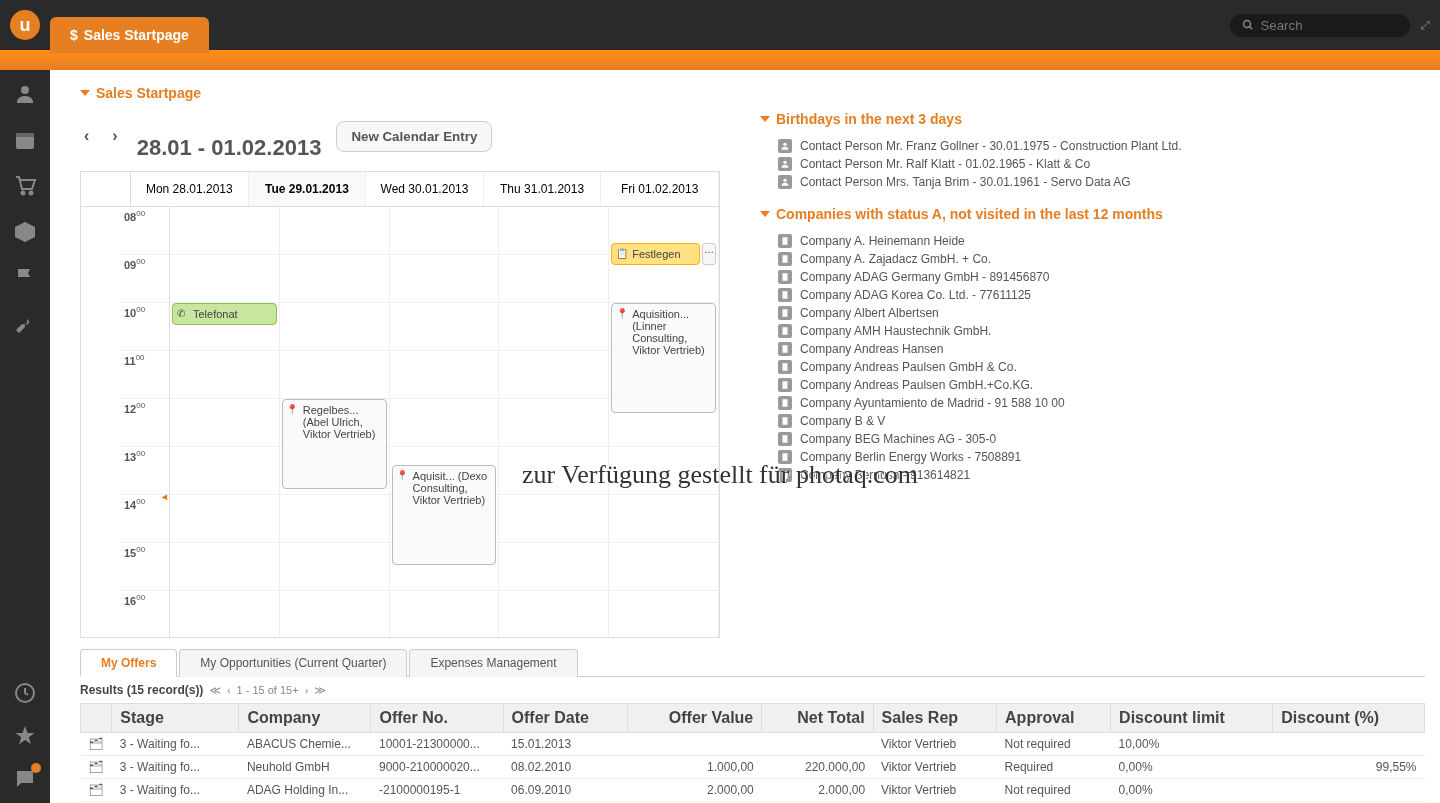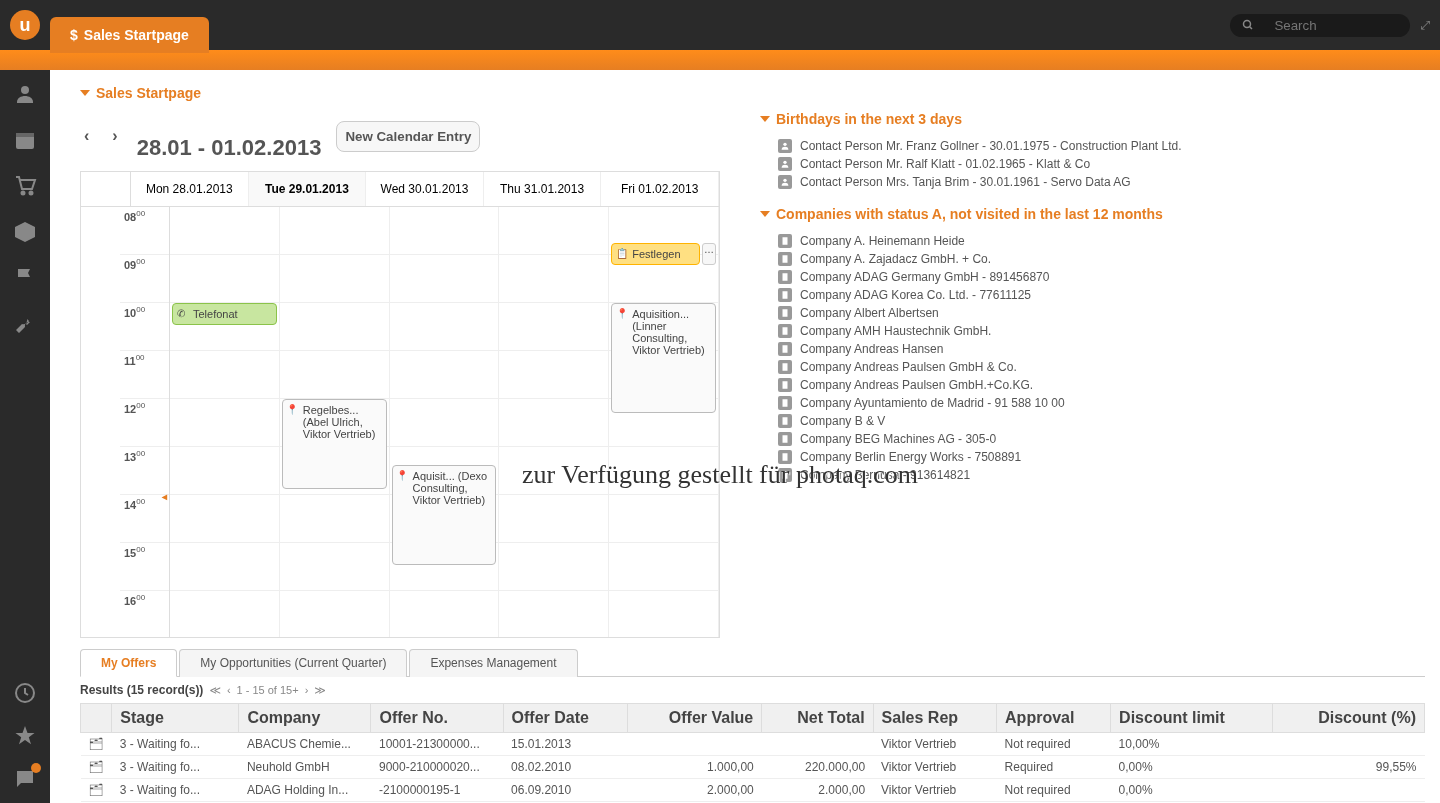--- a/index.html
+++ b/index.html
@@ -1,35 +1,35 @@
 <!DOCTYPE html>
 <html><head>
 <meta charset="utf-8">
 <style>
 * { box-sizing: border-box; margin: 0; padding: 0; }
 body { font-family: Arial, sans-serif; font-size: 12px; background: #fff; color: #444; width: 1440px; height: 803px; overflow: hidden; position: relative; }
 .topbar { height: 50px; background: #2a2a2a; display: flex; align-items: center; padding: 0 10px; position: relative; }
 .logo { width: 30px; height: 30px; background: #e67e22; border-radius: 50%; color: #fff; font-weight: bold; font-size: 18px; display: flex; align-items: center; justify-content: center; margin-right: 10px; }
 .tab-active { background: #e67e22; color: #fff; padding: 10px 20px; border-radius: 6px 6px 0 0; font-size: 14px; font-weight: bold; display: flex; align-items: center; gap: 6px; position: relative; top: 10px; }
-.search-box { margin-left: auto; background: #1a1a1a; border-radius: 12px; padding: 4px 12px; color: #888; display: flex; align-items: center; gap: 20px; width: 180px; }
+.search-box { margin-left: auto; background: #1a1a1a; border-radius: 12px; padding: 4px 12px; color: #888; display: flex; align-items: center; gap: 6px; width: 180px; }
 .orange-bar { height: 20px; background: linear-gradient(#ff8c1a, #e67e22); }
 .main-wrap { display: flex; height: calc(100% - 70px); }
 .sidebar { width: 50px; background: #2a2a2a; display: flex; flex-direction: column; align-items: center; padding-top: 10px; gap: 18px; position: relative; }
 .sidebar .sicon { width: 28px; height: 28px; color: #888; display: flex; align-items: center; justify-content: center; cursor: pointer; }
 .sidebar-bottom { position: absolute; bottom: 10px; display: flex; flex-direction: column; align-items: center; gap: 15px; }
 .content { flex: 1; padding: 15px 15px 0 30px; overflow: hidden; position: relative; }
 .section-title { color: #e67e22; font-weight: bold; font-size: 14px; display: flex; align-items: center; gap: 6px; margin-bottom: 10px; }
 .chev { display:inline-block; width:0; height:0; border-left:5px solid transparent; border-right:5px solid transparent; border-top:6px solid #e67e22; }
 .two-col { display: flex; gap: 40px; }
 .left-col { width: 640px; }
 .right-col { flex: 1; }
 .cal-header { display: flex; align-items: center; gap: 15px; margin-bottom: 10px; }
 .navbtn { font-size: 16px; font-weight: bold; color: #555; cursor: pointer; padding: 0 4px; }
 .date-range { font-size: 22px; font-weight: bold; color: #555; margin-top: 24px; }
-.new-entry-btn { border: 1px solid #ccc; background: #f7f7f7; padding: 7px 8px; border-radius: 8px; cursor: pointer; color: #555; font-weight: bold; }
+.new-entry-btn { border: 1px solid #ccc; background: #f7f7f7; padding: 7px 14px; border-radius: 8px; cursor: pointer; color: #555; font-weight: bold; }
 .calendar { border: 1px solid #ddd; background: #fff; position: relative; }
 .cal-days { display: flex; border-bottom: 1px solid #ddd; }
 .cal-time-gutter-h { width: 50px; border-right: 1px solid #ddd; }
 .cal-day-h { flex: 1; text-align: center; padding: 10px 4px; border-right: 1px solid #eee; font-size: 12px; color: #000000; }
 .cal-day-h.today { font-weight: bold; background: #f9f9f9; }
 .cal-body { display: flex; height: 430px; overflow: hidden; position: relative; margin-left: 39px; }
 .cal-times { width: 50px; border-right: 1px solid #ddd; }
 .cal-time-row { height: 48px; border-bottom: 1px solid #eee; font-size: 11px; color: #555; padding: 2px 4px; font-weight: bold; }
 .cal-time-row sup { font-size: 8px; font-weight: normal; }
 .cal-cols { flex: 1; display: flex; position: relative; }
@@ -422,21 +422,21 @@
         <th style="width:20px;"></th>
         <th>Stage</th>
         <th>Company</th>
         <th>Offer No.</th>
         <th>Offer Date</th>
         <th style="text-align:right;">Offer Value</th>
         <th style="text-align:right;">Net Total</th>
         <th>Sales Rep</th>
         <th>Approval</th>
         <th>Discount limit</th>
-        <th style="text-align:right;">Discount (%)</th>
+        <th style="text-align:left;">Discount (%)</th>
       </tr>
         </thead>
       <tbody>
         <tr>
           <td>🗂</td>
           <td>3 - Waiting fo...</td>
           <td class="link">ABACUS Chemie...</td>
           <td>10001-21300000...</td>
           <td>15.01.2013</td>
           <td class="num"></td>

